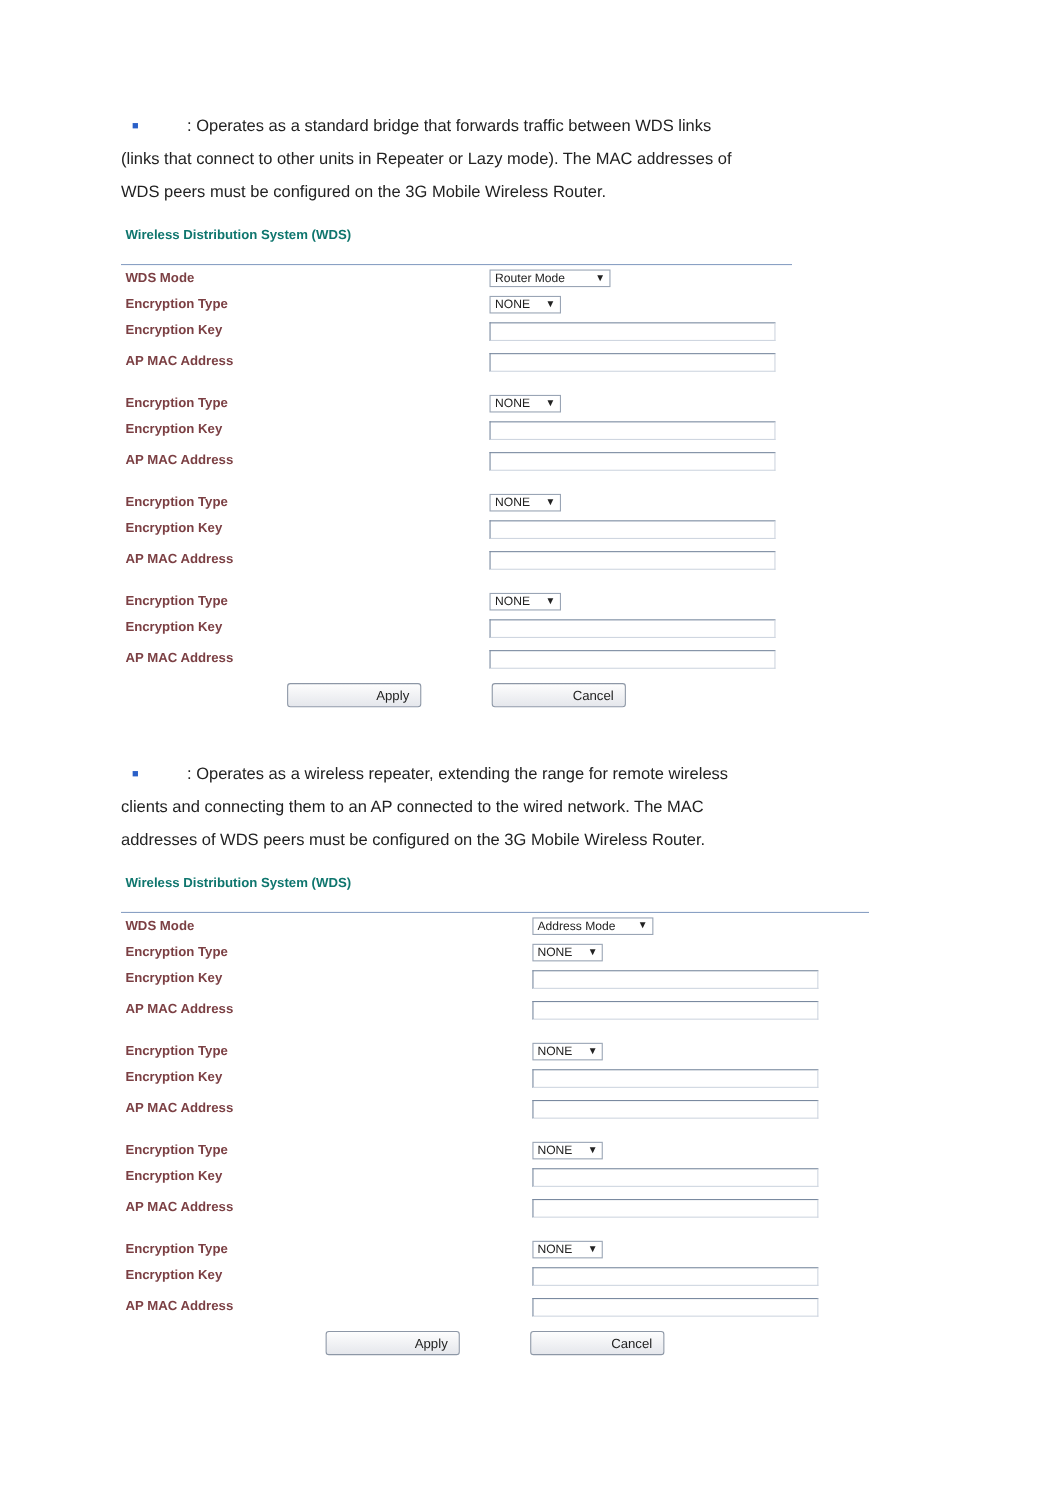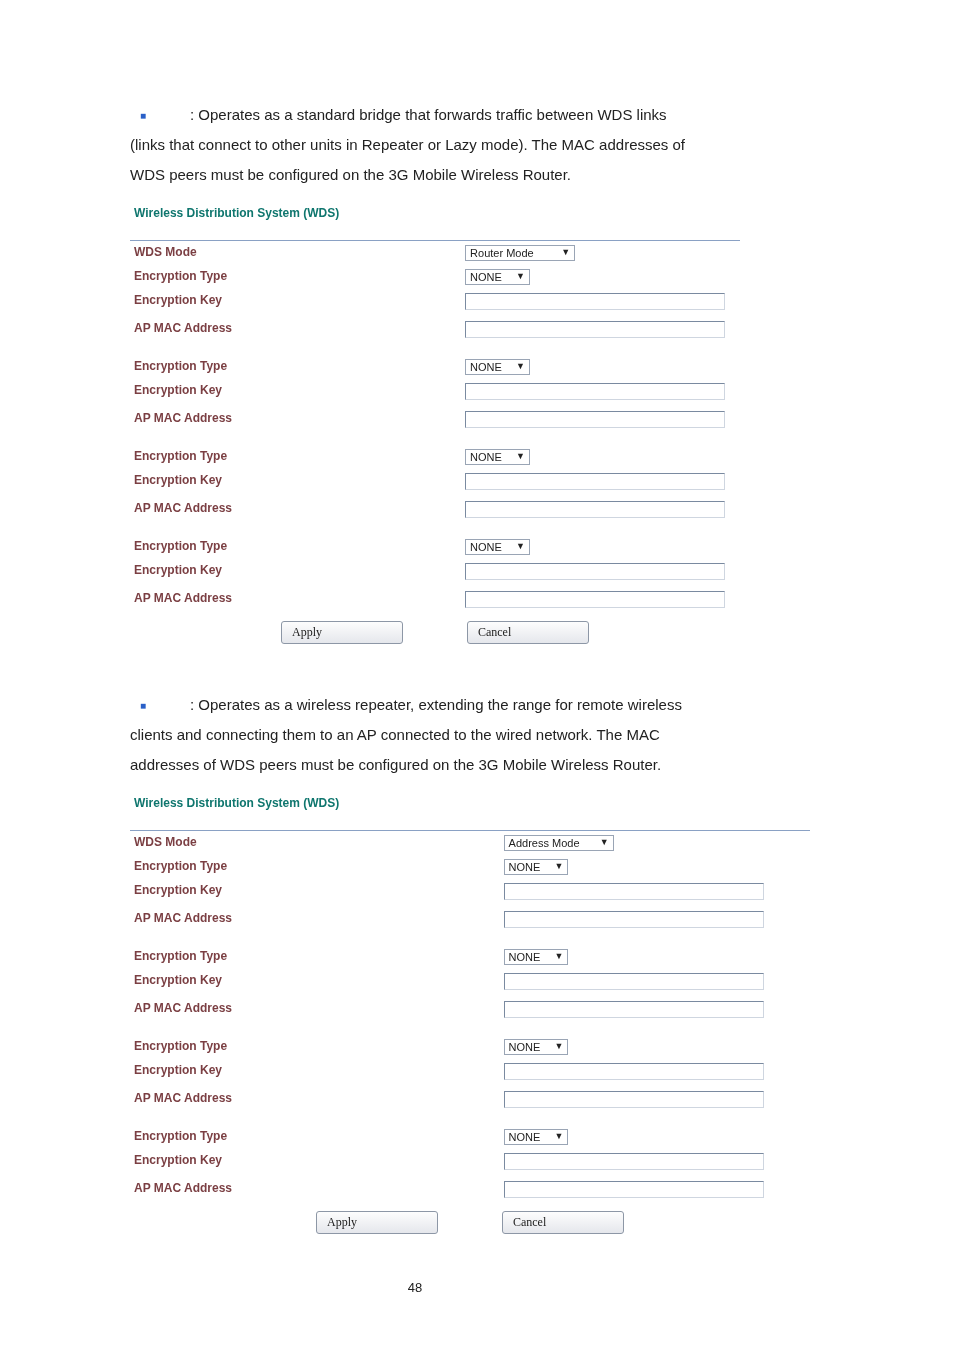--- a/index.html
+++ b/index.html
@@ -6,21 +6,20 @@
     margin: 0;
     background: #fff;
     font-family: Verdana, Arial, sans-serif;
     font-size: 14px;
     color: #222;
   }
   .page {
     width: 790px;
     padding: 100px 110px 40px 110px;
     box-sizing: border-box;
-    margin-left: 20px;
   }
   .para {
     font-size: 15px;
     line-height: 2.0;
     margin: 0 0 10px 0;
   }
   .bullet {
     display: inline-block;
     width: 50px;
     text-align: left;
@@ -84,22 +83,22 @@
   }
   .btnrow {
     text-align: center;
     padding: 6px 0 16px 0;
   }
   .btn {
     display: inline-block;
     min-width: 100px;
     padding: 3px 10px;
     font-size: 12px;
-    font-family: Liberation Serif, serif;
-    text-align: left;
+    font-family: Liberation Sans, sans-serif;
+    text-align: right;
     color: #222;
     background: linear-gradient(#fdfdfd, #e5e7ec);
     border: 1px solid #8d97a6;
     border-radius: 3px;
     margin: 0 30px;
   }
   .pagenum {
     text-align: center;
     font-size: 13px;
     margin-top: 30px;
@@ -299,14 +298,13 @@
       <div class="lab">AP MAC Address</div>
       <div class="ctl"><span class="tbox"></span></div>
     </div>
 
     <div class="btnrow">
       <span class="btn">Apply</span>
       <span class="btn">Cancel</span>
     </div>
   </div>
 
-  <div class="pagenum">48</div>
 </div>
 
 </body></html>

